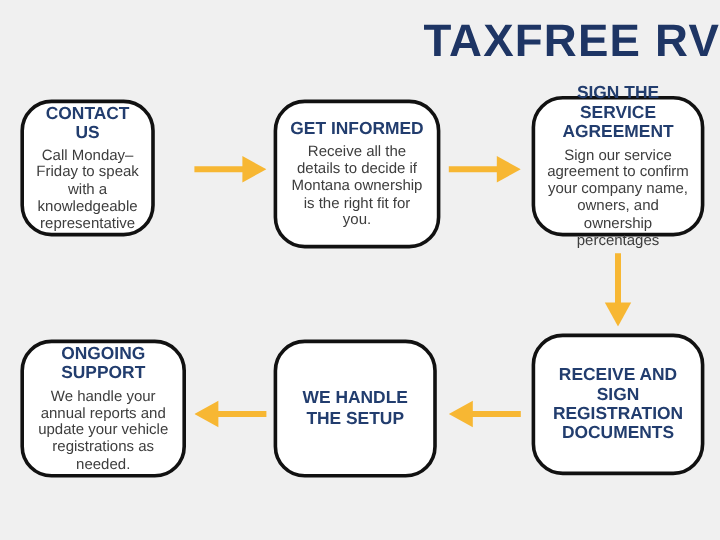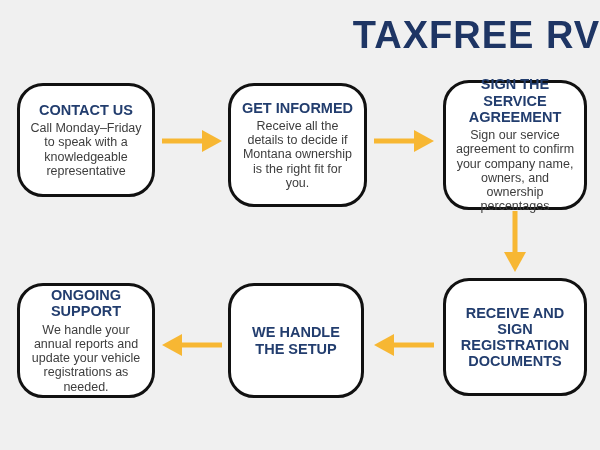--- a/index.html
+++ b/index.html
@@ -39,23 +39,23 @@
     font-weight: bold;
     font-size: 14.5px;
     line-height: 1.12;
   }
   .body-text {
     color: #3d3d3d;
     font-size: 12.5px;
     line-height: 1.14;
     margin-top: 3px;
   }
-  .box1 { left: 17px;  top: 83px;  width: 138px; height: 114px; }
+  .box1 { left: 17px;  top: 83px;  width: 112px; height: 114px; }
   .box2 { left: 228px; top: 83px;  width: 139px; height: 124px; }
-  .box3 { left: 443px; top: 80px;  width: 144px; height: 130px; }
+  .box3 { left: 443px; top: 80px;  width: 144px; height: 117px; }
   .box4 { left: 17px;  top: 283px; width: 138px; height: 115px; }
   .box5 { left: 228px; top: 283px; width: 136px; height: 115px; }
   .box6 { left: 443px; top: 278px; width: 144px; height: 118px; }
 
   .arrow { position: absolute; display: block; }
   .arrow line    { stroke: #f7b733; stroke-width: 5; }
   .arrow polygon { fill:   #f7b733; }
   .arrow1 { left: 160px; top: 127px; }
   .arrow2 { left: 372px; top: 127px; }
   .arrow3 { left: 501px; top: 209px; }

